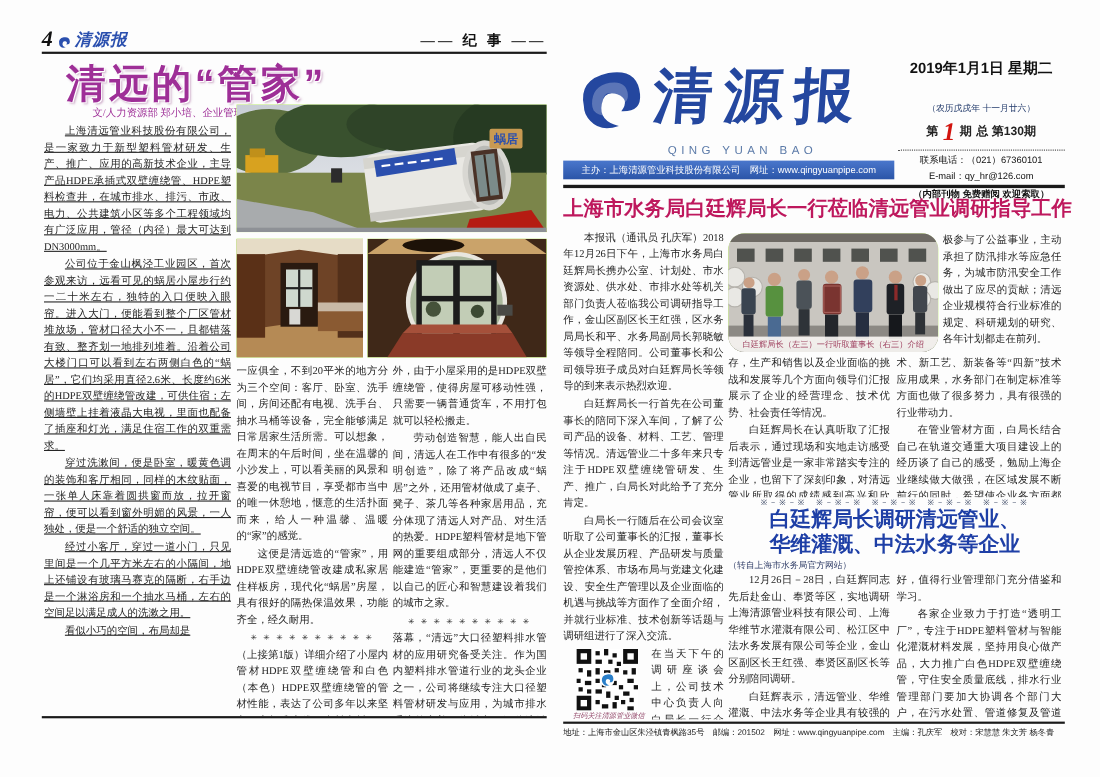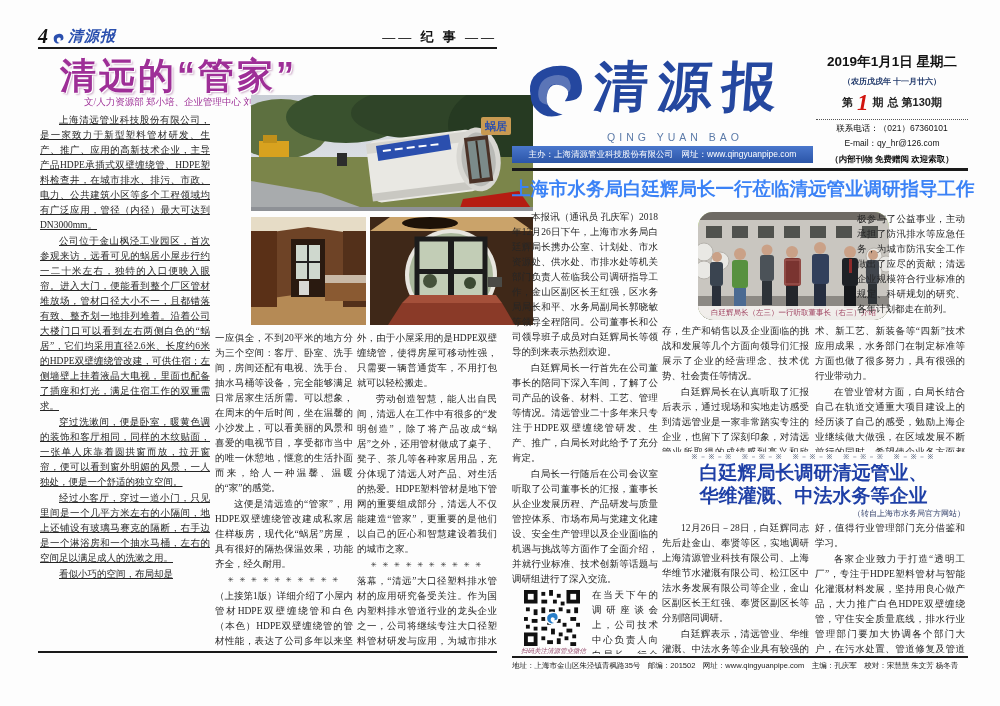--- a/index.html
+++ b/index.html
@@ -19,57 +19,57 @@
             font-family:"Liberation Sans","DejaVu Sans",sans-serif;
             text-shadow:1px 1px 0 #fff,-1px -1px 0 #fff,2px 2px 2px rgba(120,30,110,.35);}
   #lp-byline{left:84px;top:96px;width:300px;font-size:9.5px;color:#9e2f97;}
   .newscol{font-size:9.5px;line-height:1.58;text-align:justify;color:#262626;overflow:hidden;}
   .newscol p{margin:0 0 1px 0;text-indent:2em;}
   .newscol p.noindent{text-indent:0;}
   #lp-col1{left:40px;top:113px;width:170px;height:538px;text-decoration:underline;}
   #lp-col2{left:215px;top:331px;width:138px;height:320px;}
   #lp-col3{left:357px;top:331px;width:140px;height:320px;}
   .star-sep{font-size:7px;letter-spacing:2px;color:#333;text-align:center;margin:3px 0;white-space:nowrap;overflow:hidden;}
-  .photo{overflow:hidden;background:#bef264;margin-left:36px;}
+  .photo{overflow:hidden;background:#bef264;}
   #lp-photo1{left:215px;top:95px;width:282px;height:116px;}
   #lp-photo2{left:215px;top:217px;width:115px;height:108px;}
   #lp-photo3{left:334px;top:217px;width:163px;height:108px;}
   
   #rp-logo-icon{left:516px;top:56px;width:74px;height:74px;}
   #rp-logo-text{left:594px;top:52px;width:220px;font-size:54px;font-weight:bold;color:#24479f;
                 letter-spacing:10px;transform:skewX(-4deg);line-height:1.3;
                 font-family:"Liberation Serif","DejaVu Serif",serif;}
   #rp-logo-sub{left:560px;top:131px;width:230px;text-align:center;font-size:10.5px;color:#5b7aa8;letter-spacing:4px;
                font-family:"Liberation Sans","DejaVu Sans",sans-serif;}
   #rp-orgbar{left:512px;top:146px;width:301px;height:17px;background:linear-gradient(#4a77cc,#2b55a8);
              color:#fff;font-size:8.5px;line-height:17px;text-align:center;
              font-family:"Liberation Sans","DejaVu Sans",sans-serif;}
   #rp-info{left:816px;top:53px;width:152px;text-align:center;font-family:"Liberation Sans","DejaVu Sans",sans-serif;}
   #rp-date{font-size:13.5px;font-weight:bold;color:#111;}
-  #rp-lunar{font-size:8px;color:#223a6b;margin-top:5px;font-weight:bold;}
+  #rp-lunar{font-size:8px;color:#223a6b;margin-top:22px;}
   #rp-issue{font-size:11px;font-weight:bold;color:#222;margin-top:4px;display:flex;align-items:center;justify-content:center;gap:4px;}
   #rp-issue .big-red{font-size:23px;font-weight:bold;font-style:italic;color:#d2140e;
                      font-family:"Liberation Serif","DejaVu Serif",serif;line-height:1;}
   .dotline{border-top:1.5px dotted #555;margin-top:5px;}
   #rp-phone,#rp-email{font-size:8.5px;color:#111;margin-top:3px;text-align:center;}
   #rp-note{font-size:8.5px;font-weight:bold;color:#111;margin-top:4px;}
   #rp-rule-masthead{left:512px;top:168px;width:456px;height:3px;}
-  #rp-headline1{left:512px;top:176px;width:456px;text-align:center;font-size:18.5px;font-weight:bold;color:#3b82f6;
+  #rp-headline1{left:512px;top:176px;width:456px;text-align:center;font-size:18.5px;font-weight:bold;color:#be185d;
                 font-family:"Liberation Sans","DejaVu Sans",sans-serif;white-space:nowrap;}
   #rp-a1-col1{left:512px;top:210px;width:146px;height:378px;}
   #rp-photo{left:662px;top:212px;width:191px;height:108px;border-radius:15px;}
   .photo-caption{position:absolute;left:0;bottom:0;width:100%;height:14px;background:rgba(252,250,246,.9);
                  font-size:7.5px;line-height:14px;text-align:center;color:#a04563;white-space:nowrap;overflow:hidden;}
   #rp-a1-col3top{left:857px;top:212px;width:108px;height:112px;}
   #rp-a1-col2{left:662px;top:324px;width:147px;height:128px;}
   #rp-a1-col3{left:815px;top:324px;width:150px;height:128px;}
   #rp-divider{left:662px;top:452px;width:303px;text-align:center;font-size:7px;letter-spacing:2px;color:#33405e;white-space:nowrap;overflow:hidden;}
   #rp-headline2{left:662px;top:461px;width:303px;text-align:center;font-size:19px;font-weight:bold;color:#1e3fa6;
                 line-height:1.22;font-family:"Liberation Sans","DejaVu Sans",sans-serif;}
-  #rp-h2source{left:662px;top:508px;width:303px;text-align:right;font-size:8px;color:#33406a;}
+  #rp-h2source{left:662px;top:508px;width:303px;text-align:left;font-size:8px;color:#33406a;}
   #rp-a2-col2{left:662px;top:521px;width:147px;height:133px;}
   #rp-a2-col3{left:815px;top:521px;width:150px;height:133px;}
   #rp-qr{left:524px;top:590px;width:56px;height:56px;}
   #rp-qr-caption{left:506px;top:647px;width:95px;text-align:center;font-size:6.5px;color:#93486a;font-style:italic;}
   #rp-qr-side{left:592px;top:588px;width:66px;height:66px;}
   #rp-rule-footer{left:512px;top:656px;width:456px;height:2px;}
   #rp-footer{left:512px;top:661px;width:456px;font-size:7.5px;color:#1a1a1a;white-space:nowrap;overflow:hidden;
              font-family:"Liberation Sans","DejaVu Sans",sans-serif;}
   svg{display:block;}
 </style>

